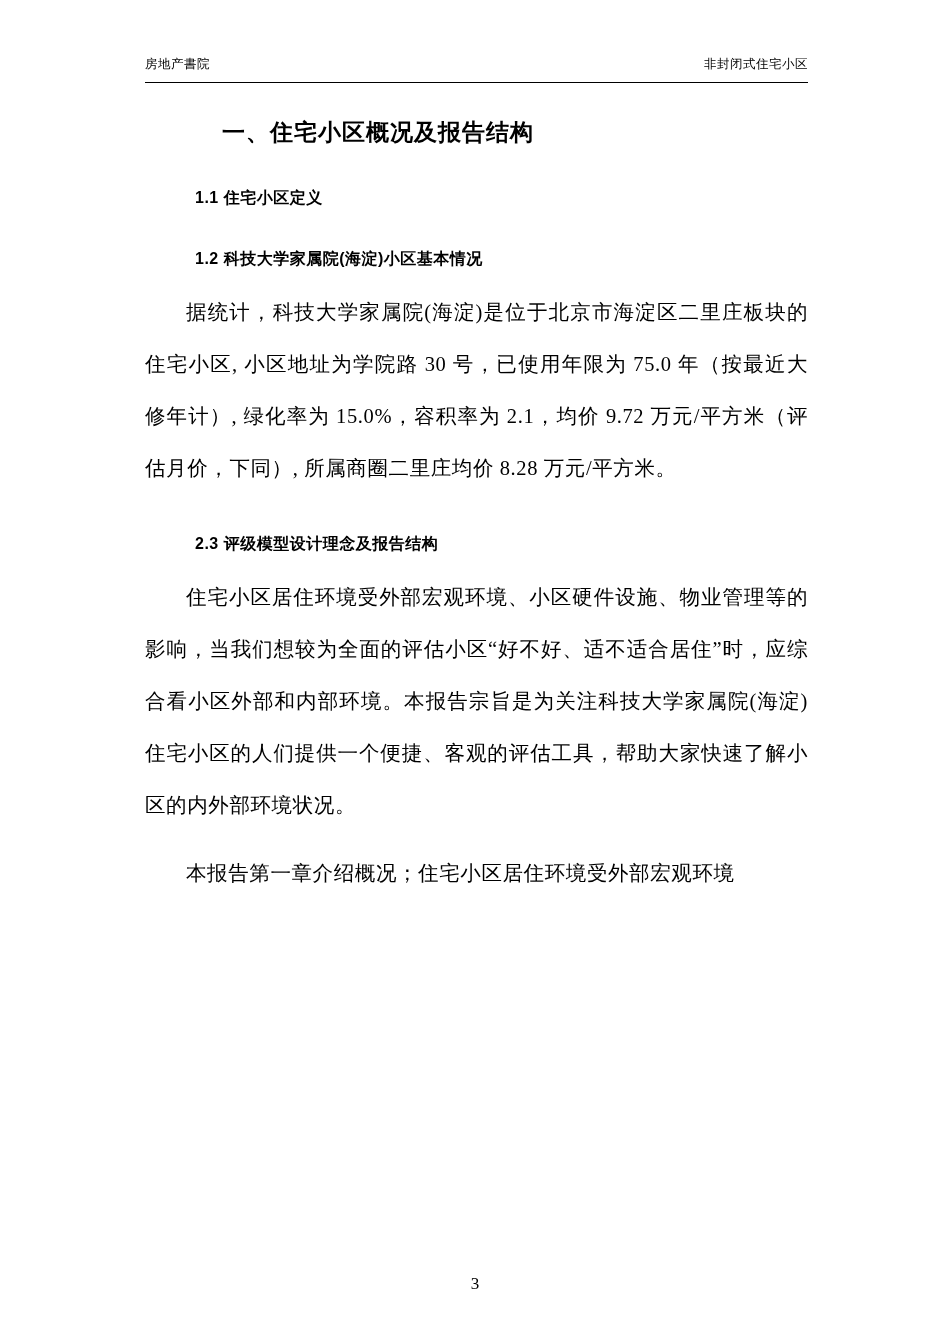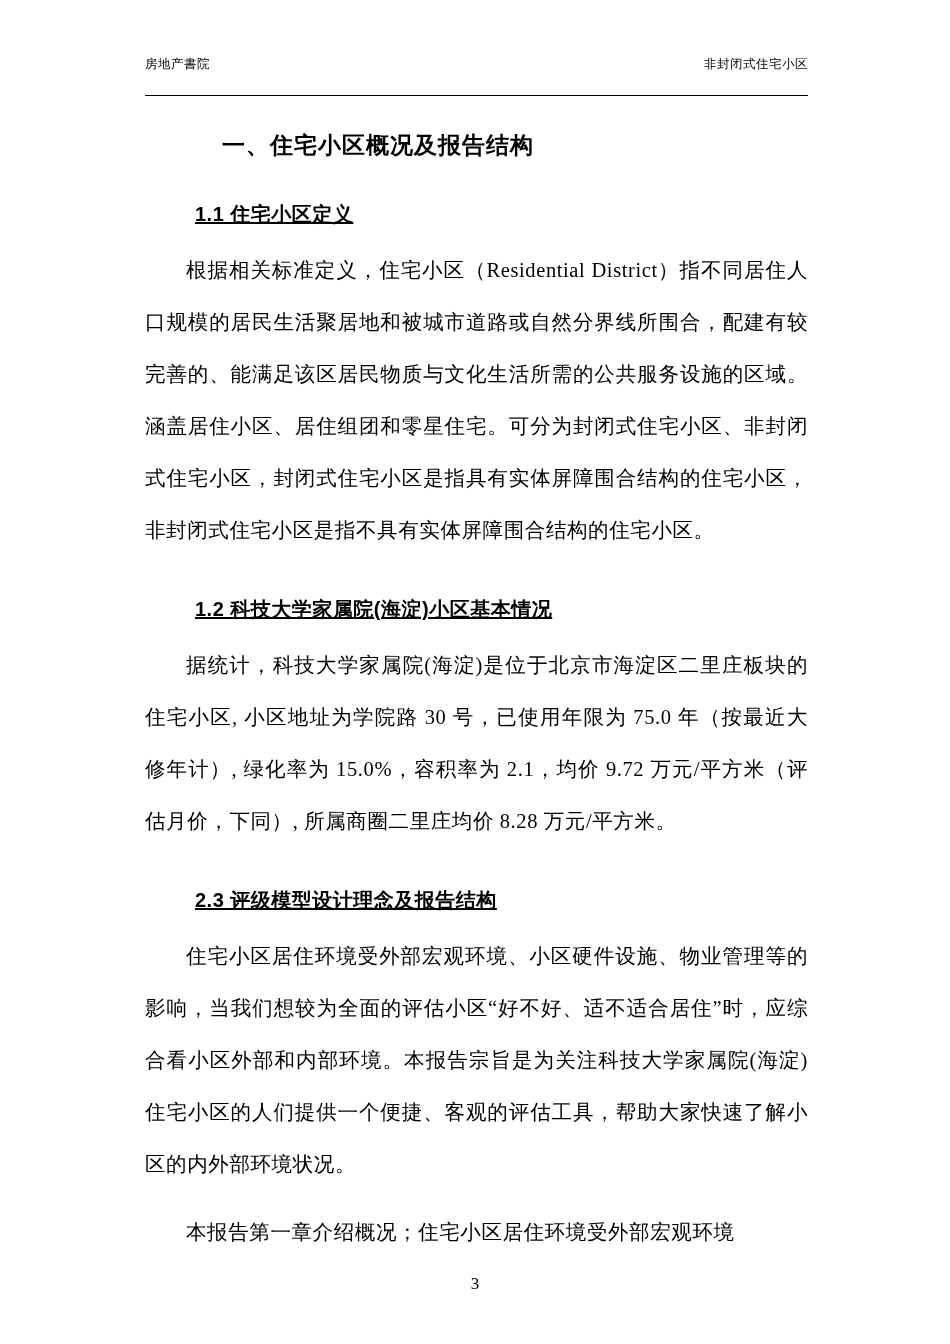--- a/index.html
+++ b/index.html
@@ -23,38 +23,37 @@
     position: relative;
   }
   
   .page-header {
     display: flex;
     justify-content: space-between;
     align-items: flex-end;
     font-family: "Liberation Sans", "DejaVu Sans", sans-serif;
     font-size: 12.5px;
     letter-spacing: 0.5px;
-    padding-bottom: 22px;
+    padding-bottom: 9px;
     border-bottom: 1.5px solid #000000;
   }
   
   .chapter-title {
     font-family: "Liberation Sans", "DejaVu Sans", sans-serif;
     font-weight: bold;
     font-size: 23px;
     letter-spacing: 1px;
     margin: 34px 0 0 77px;
   }
   .section-heading {
     font-family: "Liberation Sans", "DejaVu Sans", sans-serif;
     font-weight: bold;
-    font-size: 20px;
+    font-size: 16px;
     letter-spacing: 0.5px;
     margin: 40px 0 0 50px;
-    text-decoration: underline;
   }
   
   .body-para {
     font-size: 20.5px;
     line-height: 52px;
     letter-spacing: 0.6px;
     text-align: justify;
     text-justify: inter-ideograph;
     text-indent: 2em;
     margin: 16px 0 0 0;
@@ -77,21 +76,20 @@
   <header class="page-header">
     <span>房地产書院</span>
     <span>非封闭式住宅小区</span>
   </header>
 
   <main>
 
     <h1 class="chapter-title">一、住宅小区概况及报告结构</h1>
 
     <h2 class="section-heading">1.1 住宅小区定义</h2>
-    <p class="body-para">根据相关标准定义，住宅小区（Residential District）指不同居住人口规模的居民生活聚居地和被城市道路或自然分界线所围合，配建有较完善的、能满足该区居民物质与文化生活所需的公共服务设施的区域。涵盖居住小区、居住组团和零星住宅。可分为封闭式住宅小区、非封闭式住宅小区，封闭式住宅小区是指具有实体屏障围合结构的住宅小区，非封闭式住宅小区是指不具有实体屏障围合结构的住宅小区。</p>
 
     <h2 class="section-heading">1.2 科技大学家属院(海淀)小区基本情况</h2>
     <p class="body-para">据统计，科技大学家属院(海淀)是位于北京市海淀区二里庄板块的住宅小区, 小区地址为学院路 30 号，已使用年限为 75.0 年（按最近大修年计）, 绿化率为 15.0%，容积率为 2.1，均价 9.72 万元/平方米（评估月价，下同）, 所属商圈二里庄均价 8.28 万元/平方米。</p>
 
     <h2 class="section-heading">2.3 评级模型设计理念及报告结构</h2>
     <p class="body-para">住宅小区居住环境受外部宏观环境、小区硬件设施、物业管理等的影响，当我们想较为全面的评估小区“好不好、适不适合居住”时，应综合看小区外部和内部环境。本报告宗旨是为关注科技大学家属院(海淀)住宅小区的人们提供一个便捷、客观的评估工具，帮助大家快速了解小区的内外部环境状况。</p>
     <p class="body-para">本报告第一章介绍概况；住宅小区居住环境受外部宏观环境</p>
 
   </main>
 

